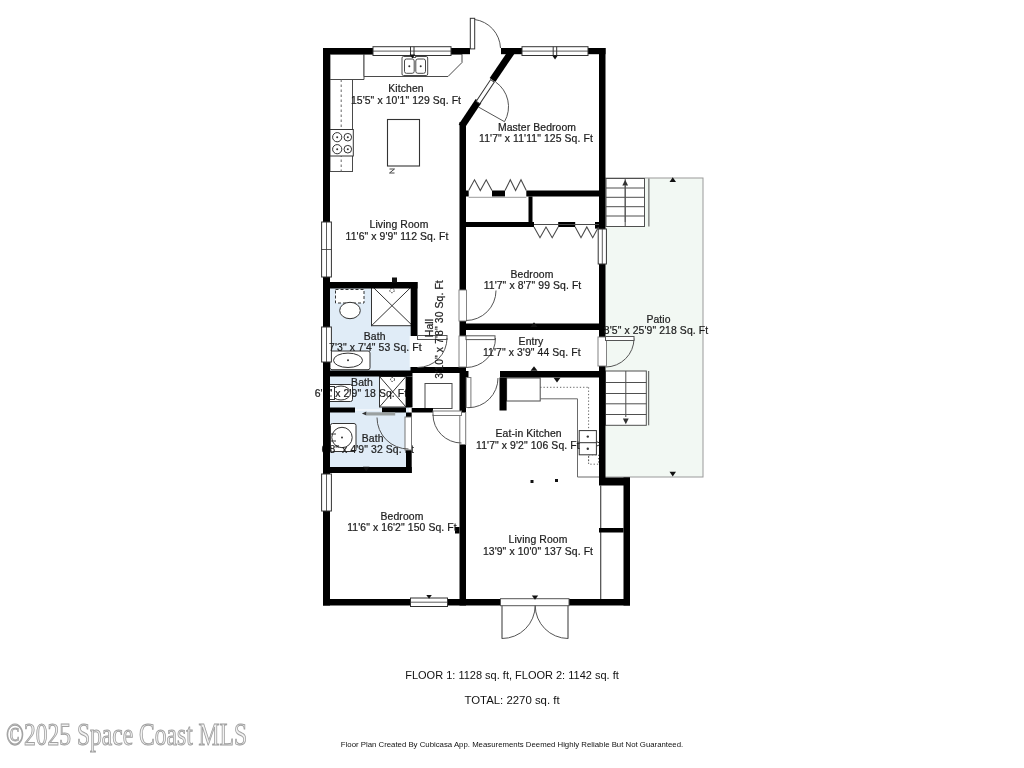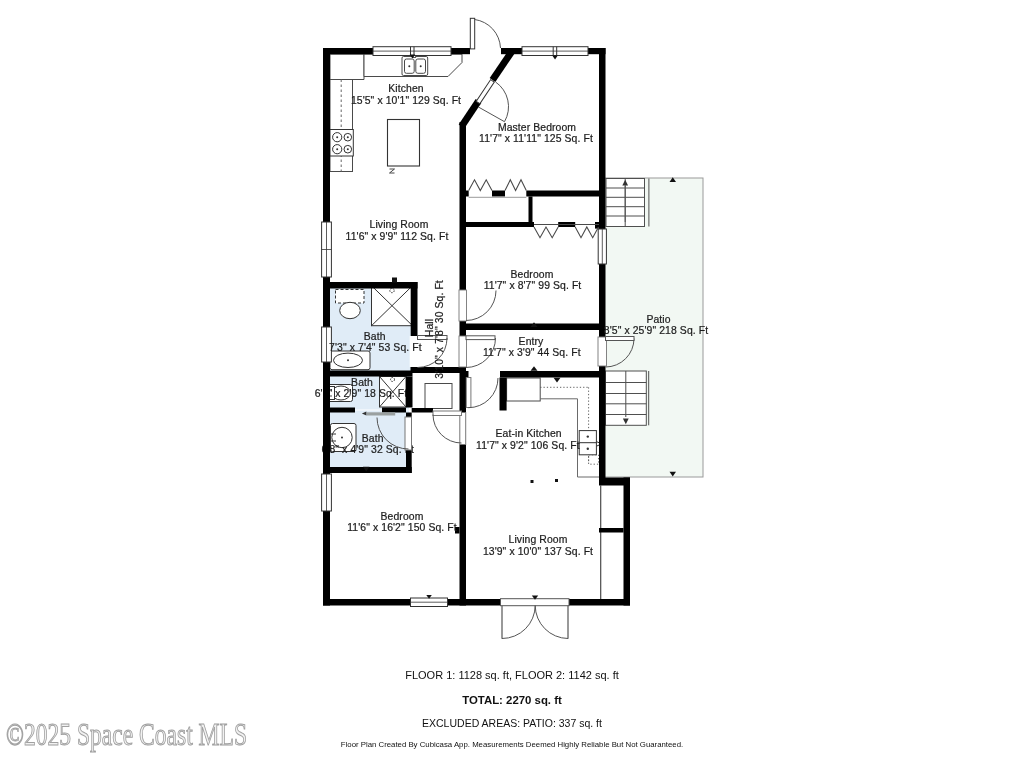--- a/index.html
+++ b/index.html
@@ -427,20 +427,19 @@
   <text x="402" y="519.5">Bedroom</text>
   <text x="402" y="530.5">11'6" x 16'2" 150 Sq. Ft</text>
 
   <text x="538" y="543">Living Room</text>
   <text x="538" y="554.5">13'9" x 10'0" 137 Sq. Ft</text>
 </g>
 </svg>
 
 <div class="wm">©2025 Space Coast MLS</div>
 
-<div class="foot" style="top:694px;font-size:11.4px;font-weight:bold;">TOTAL: 2270 sq. ft</div>
+<div class="foot" style="top:694px;font-size:11.4px;font-weight:normal;">TOTAL: 2270 sq. ft</div>
 
 <div class="foot" style="top:669px;font-size:11px;">FLOOR 1: 1128 sq. ft, FLOOR 2: 1142 sq. ft</div>
 
-<div class="foot" style="top:717px;font-size:10.5px;">EXCLUDED AREAS: PATIO: 337 sq. ft</div>
 
 <div class="foot" style="top:740px;font-size:7.8px;">Floor Plan Created By Cubicasa App. Measurements Deemed Highly Reliable But Not Guaranteed.</div>
 </div>
 
 </body></html>

